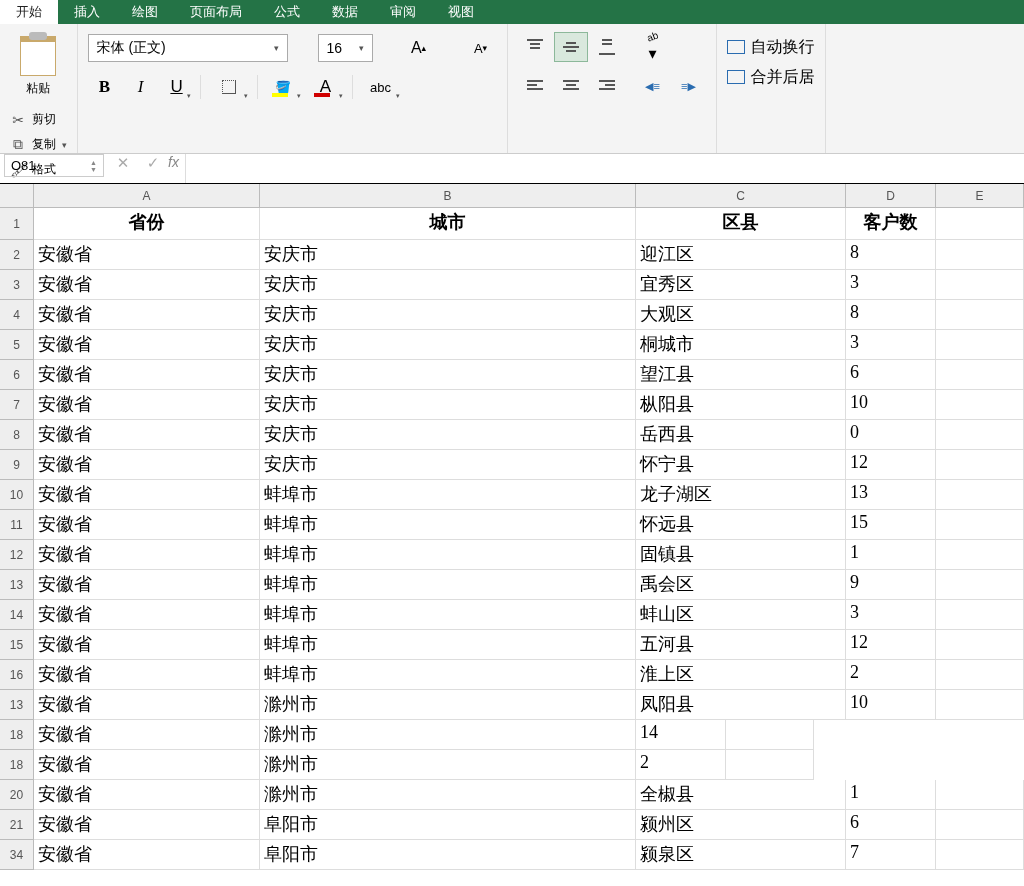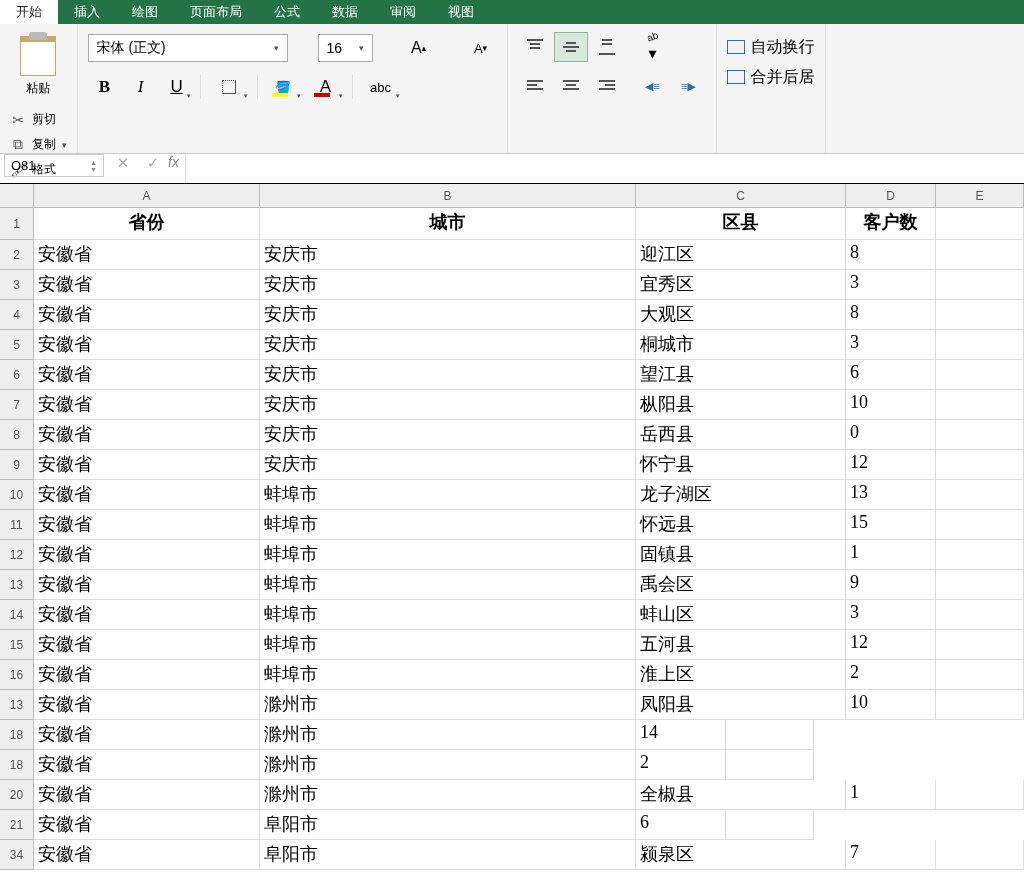--- a/index.html
+++ b/index.html
@@ -426,20 +426,21 @@
         <div class="grow h-data">
           <div class="cell wA">安徽省</div>
           <div class="cell wB">滁州市</div>
           <div class="cell wC">全椒县</div>
           <div class="cell wD">1</div>
           <div class="cell wE"></div>
         </div>
         <div class="grow h-data">
           <div class="cell wA">安徽省</div>
           <div class="cell wB">阜阳市</div>
+          <div class="cell wC">颍州区</div>
           <div class="cell wD">6</div>
           <div class="cell wE"></div>
         </div>
         <div class="grow h-data">
           <div class="cell wA">安徽省</div>
           <div class="cell wB">阜阳市</div>
           <div class="cell wC">颍泉区</div>
           <div class="cell wD">7</div>
           <div class="cell wE"></div>
         </div>

